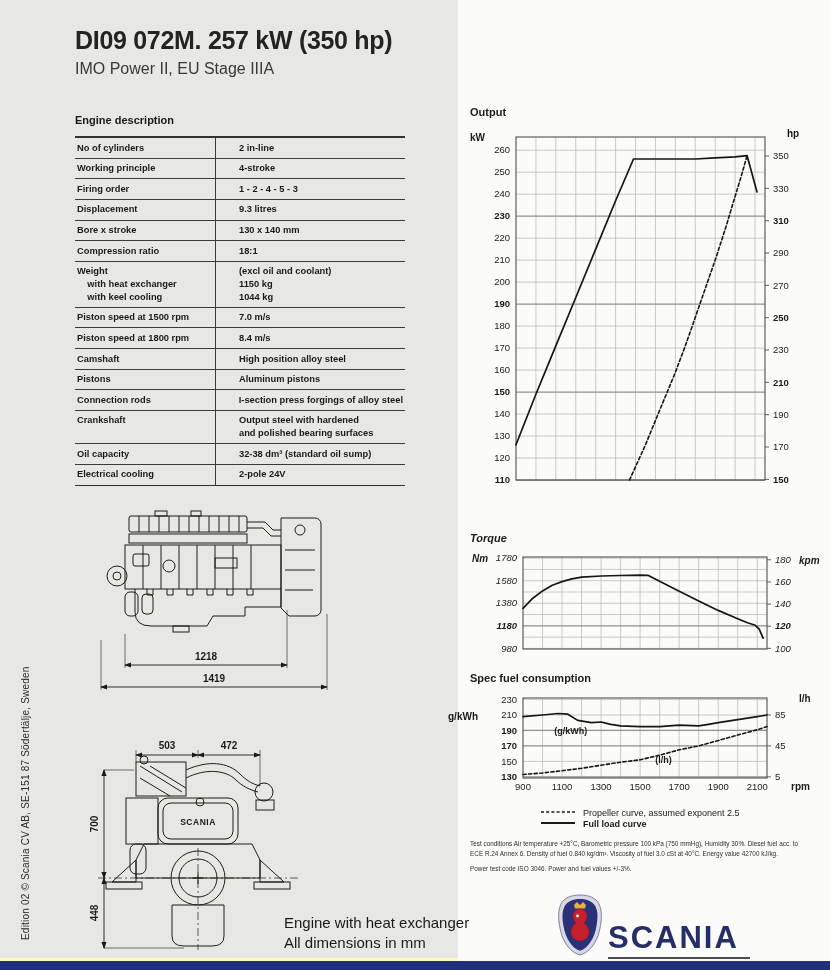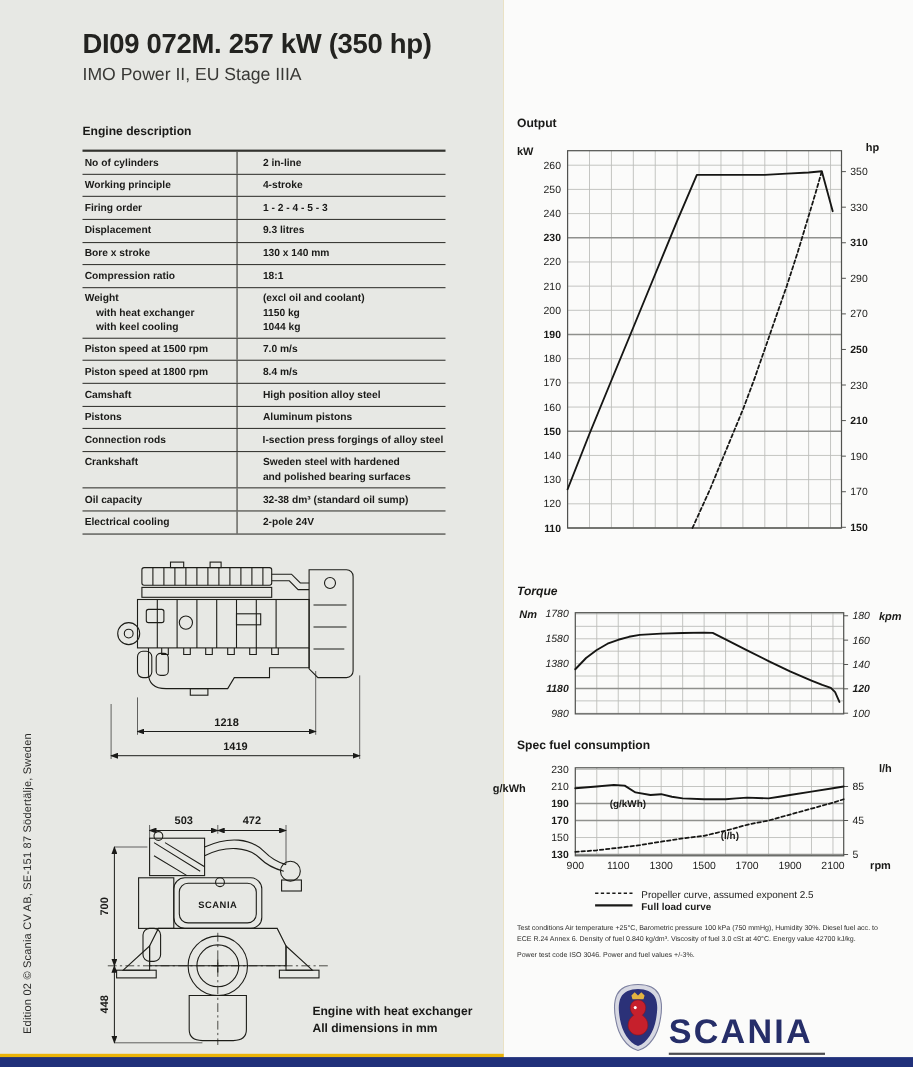--- a/index.html
+++ b/index.html
@@ -1,17 +1,17 @@
 <!DOCTYPE html>
 <html><head>
 <meta charset="utf-8">
 <style>
   html,body{margin:0;padding:0;}
   body{font-family:"Liberation Sans",sans-serif;color:#1a1a18;background:#ffffff;}
-  .page{position:relative;width:830px;height:970px;background:#eab308;overflow:hidden;}
+  .page{position:relative;width:830px;height:970px;background:#fef9c3;overflow:hidden;}
   .gray-panel{position:absolute;left:0;top:0;width:458px;height:958px;background:#e7e8e4;}
   .white-panel{position:absolute;left:458px;top:0;right:0;bottom:8px;background:#fbfbfa;}
   .bottom-bar{position:absolute;left:0;bottom:0;width:830px;height:9px;}
   .edition{position:absolute;left:20px;top:940px;transform:rotate(-90deg);transform-origin:0 0;
            font-size:10px;color:#2a2a28;white-space:nowrap;letter-spacing:0.2px;}
   .doc-title{position:absolute;left:75px;top:26px;font-size:25px;font-weight:bold;letter-spacing:-0.3px;color:#232320;}
   .doc-subtitle{position:absolute;left:75px;top:60px;font-size:16px;color:#383835;}
   .table-heading{position:absolute;left:75px;top:114px;font-size:11px;font-weight:bold;}
   .spec-table{position:absolute;left:75px;top:136px;width:330px;border-top:2px solid #33332f;border-bottom:1.5px solid #33332f;}
   .spec-row{display:flex;border-bottom:1.2px solid #3a3a36;gap:15px;}
@@ -21,21 +21,21 @@
   .spec-value{flex:1;padding:3.5px 2px 3.5px 8px;font-weight:bold;font-size:9.3px;line-height:1.36;white-space:pre;}
   .chart{position:absolute;left:458px;}
   .chart-title{position:absolute;left:12px;top:2px;font-size:11px;font-weight:bold;white-space:nowrap;}
   .chart svg{position:absolute;left:0;top:0;overflow:visible;display:block;}
   svg text{font-family:"Liberation Sans",sans-serif;fill:#1a1a18;}
   .legend{position:absolute;left:540px;top:808px;}
   .legend-row{display:flex;align-items:flex-start;gap:7px;height:11px;font-size:9px;white-space:nowrap;}
   .legend-row .lbl-bold{font-weight:bold;}
   .testcond{position:absolute;left:470px;top:839px;width:336px;font-size:6.4px;line-height:1.6;color:#2d2d2b;}
   .testcond .tc3{display:block;margin-top:4px;}
-  .drawing-caption{position:absolute;left:284px;top:913px;font-size:11px;font-weight:bold;line-height:1.32;}
+  .drawing-caption{position:absolute;left:284px;top:913px;font-size:15px;font-weight:normal;line-height:1.32;}
   .drawing{position:absolute;}
   .logo{position:absolute;left:556px;top:894px;width:270px;height:70px;}
   .logo-wordmark{position:absolute;left:52px;top:26px;font-size:31px;font-weight:bold;letter-spacing:2px;}
   .logo-underline{position:absolute;left:52px;top:63px;width:142px;height:2px;background:#4c4d52;}
 </style>
 </head>
 <body>
 
 <div class="page">
   <div class="gray-panel"></div>
@@ -95,21 +95,21 @@
       <div class="spec-row">
         <div class="spec-label">Pistons</div>
         <div class="spec-value">Aluminum pistons</div>
       </div>
       <div class="spec-row">
         <div class="spec-label">Connection rods</div>
         <div class="spec-value">I-section press forgings of alloy steel</div>
       </div>
       <div class="spec-row">
         <div class="spec-label">Crankshaft</div>
-        <div class="spec-value">Sweden steel with hardened
+        <div class="spec-value">Output steel with hardened
 and polished bearing surfaces</div>
       </div>
       <div class="spec-row">
         <div class="spec-label">Oil capacity</div>
         <div class="spec-value">32-38 dm³ (standard oil sump)</div>
       </div>
       <div class="spec-row">
         <div class="spec-label">Electrical cooling</div>
         <div class="spec-value">2-pole 24V</div>
       </div>

